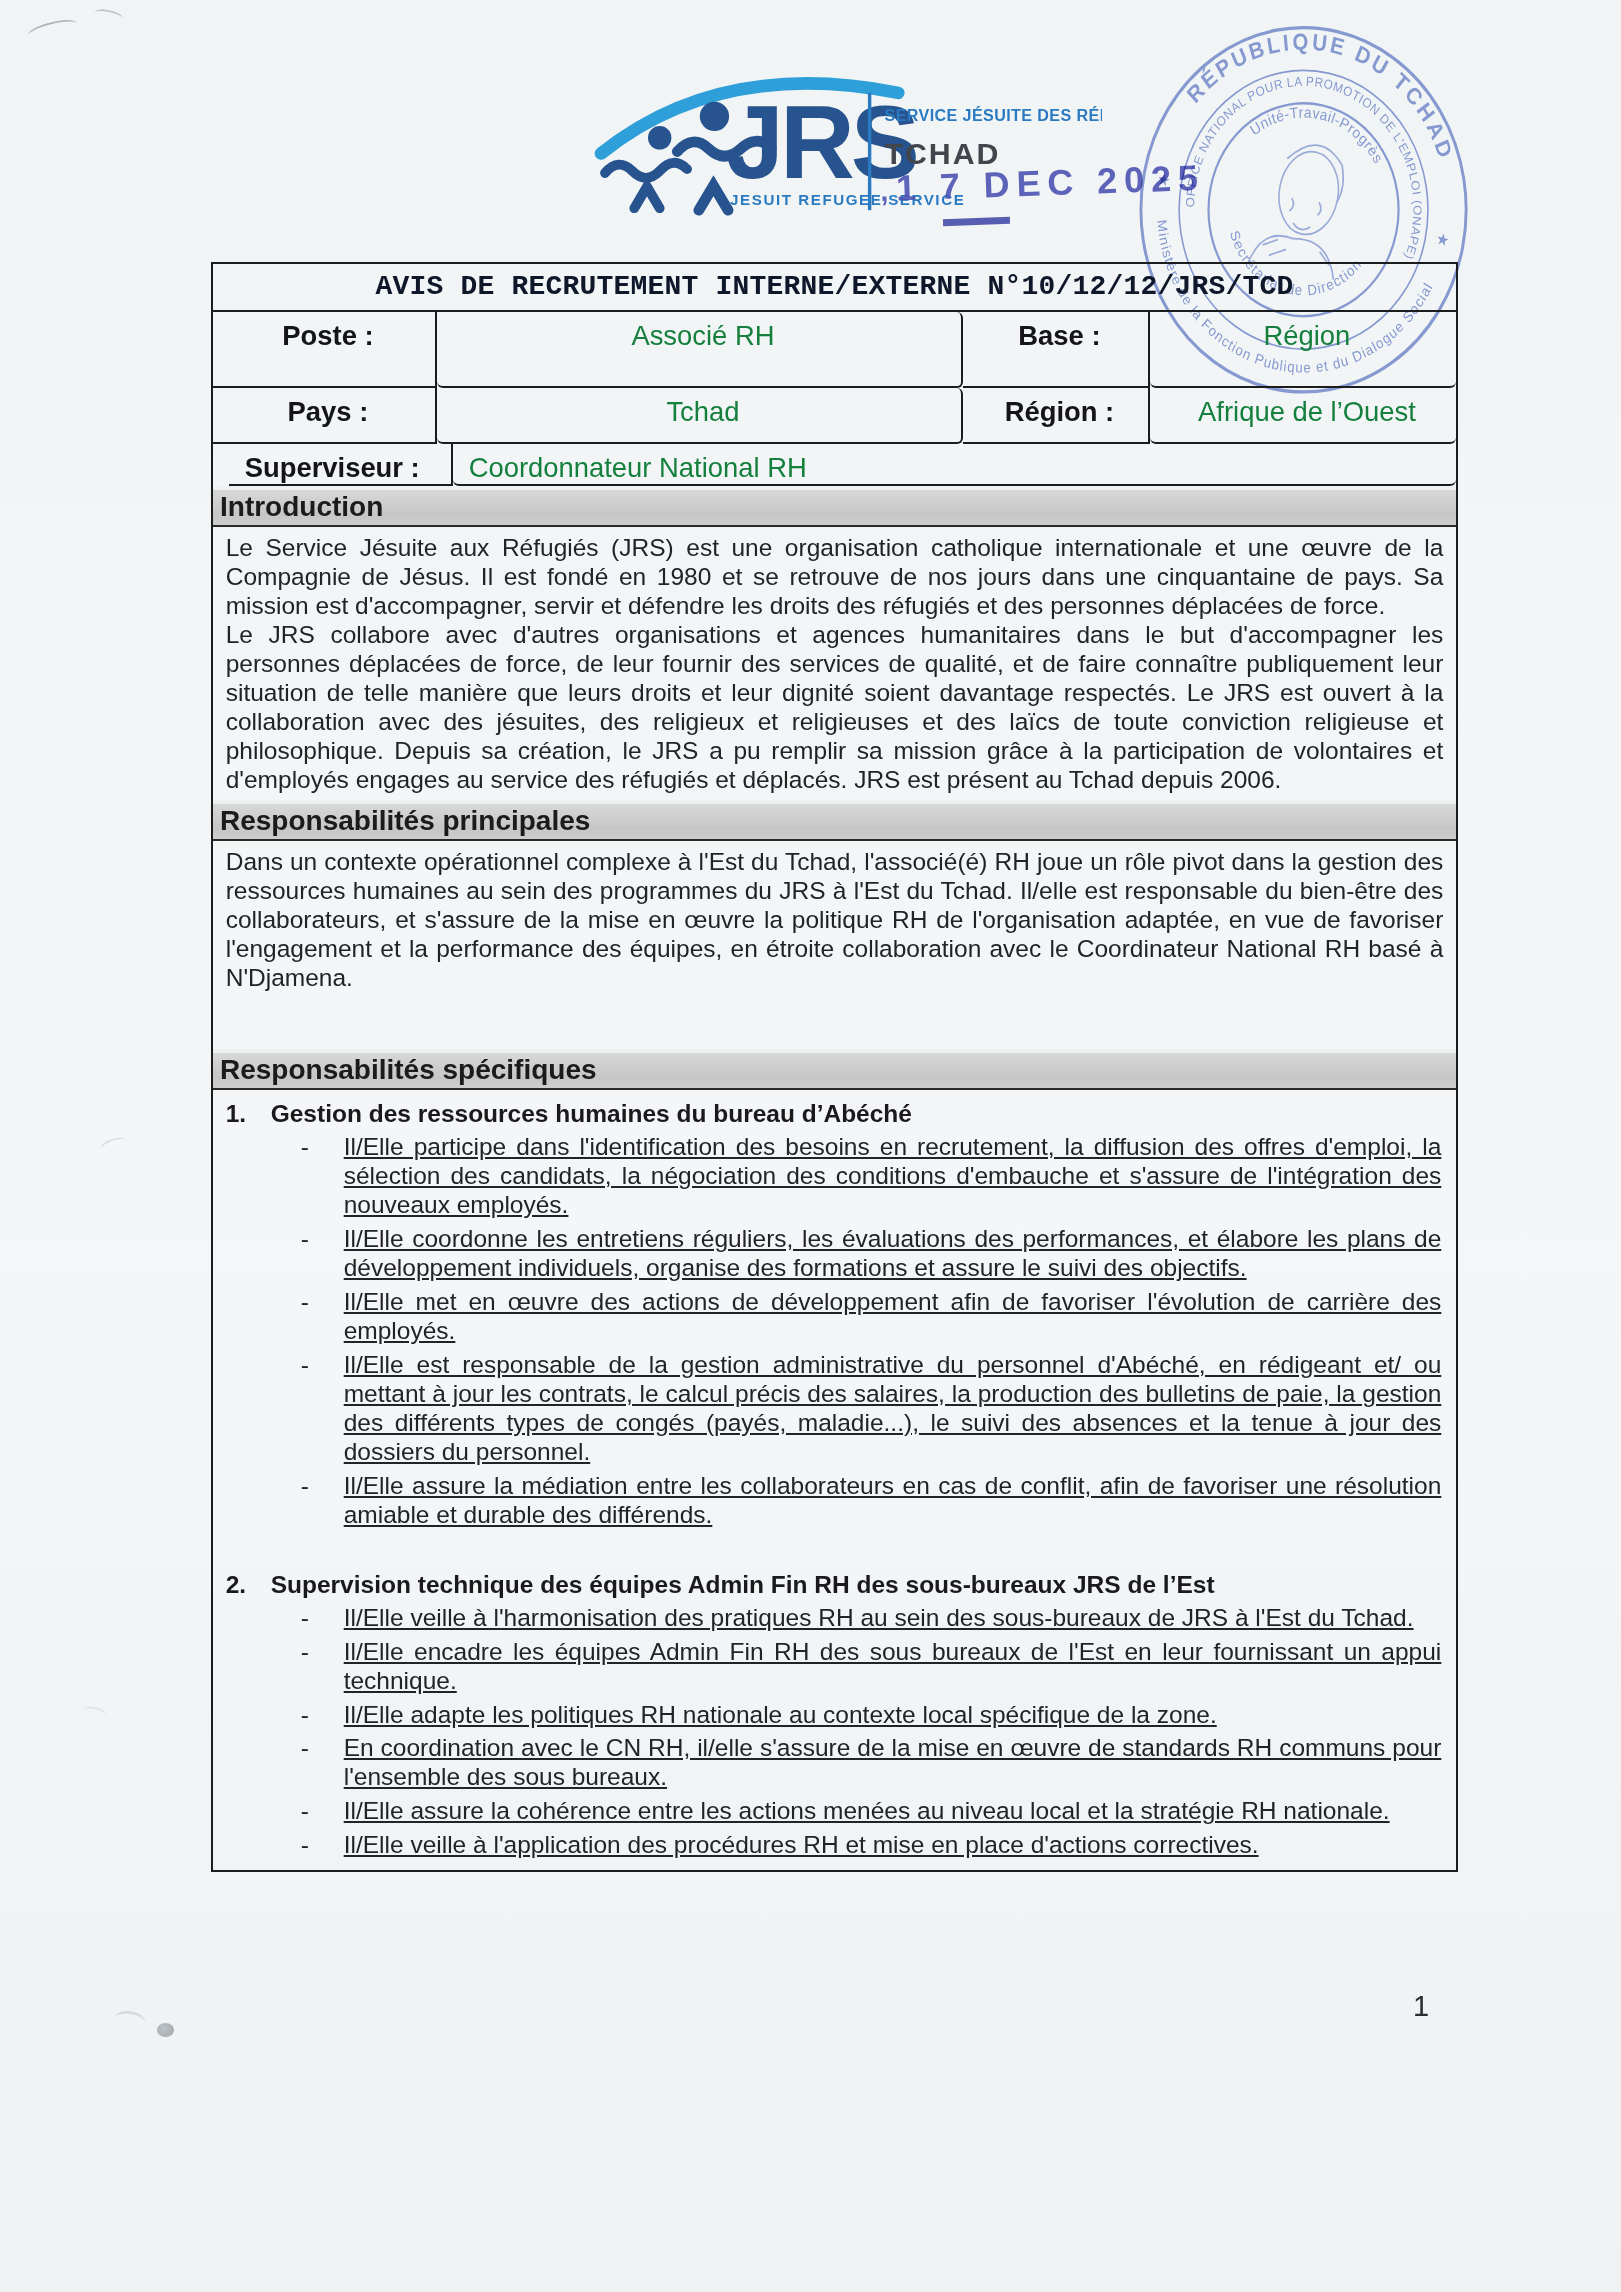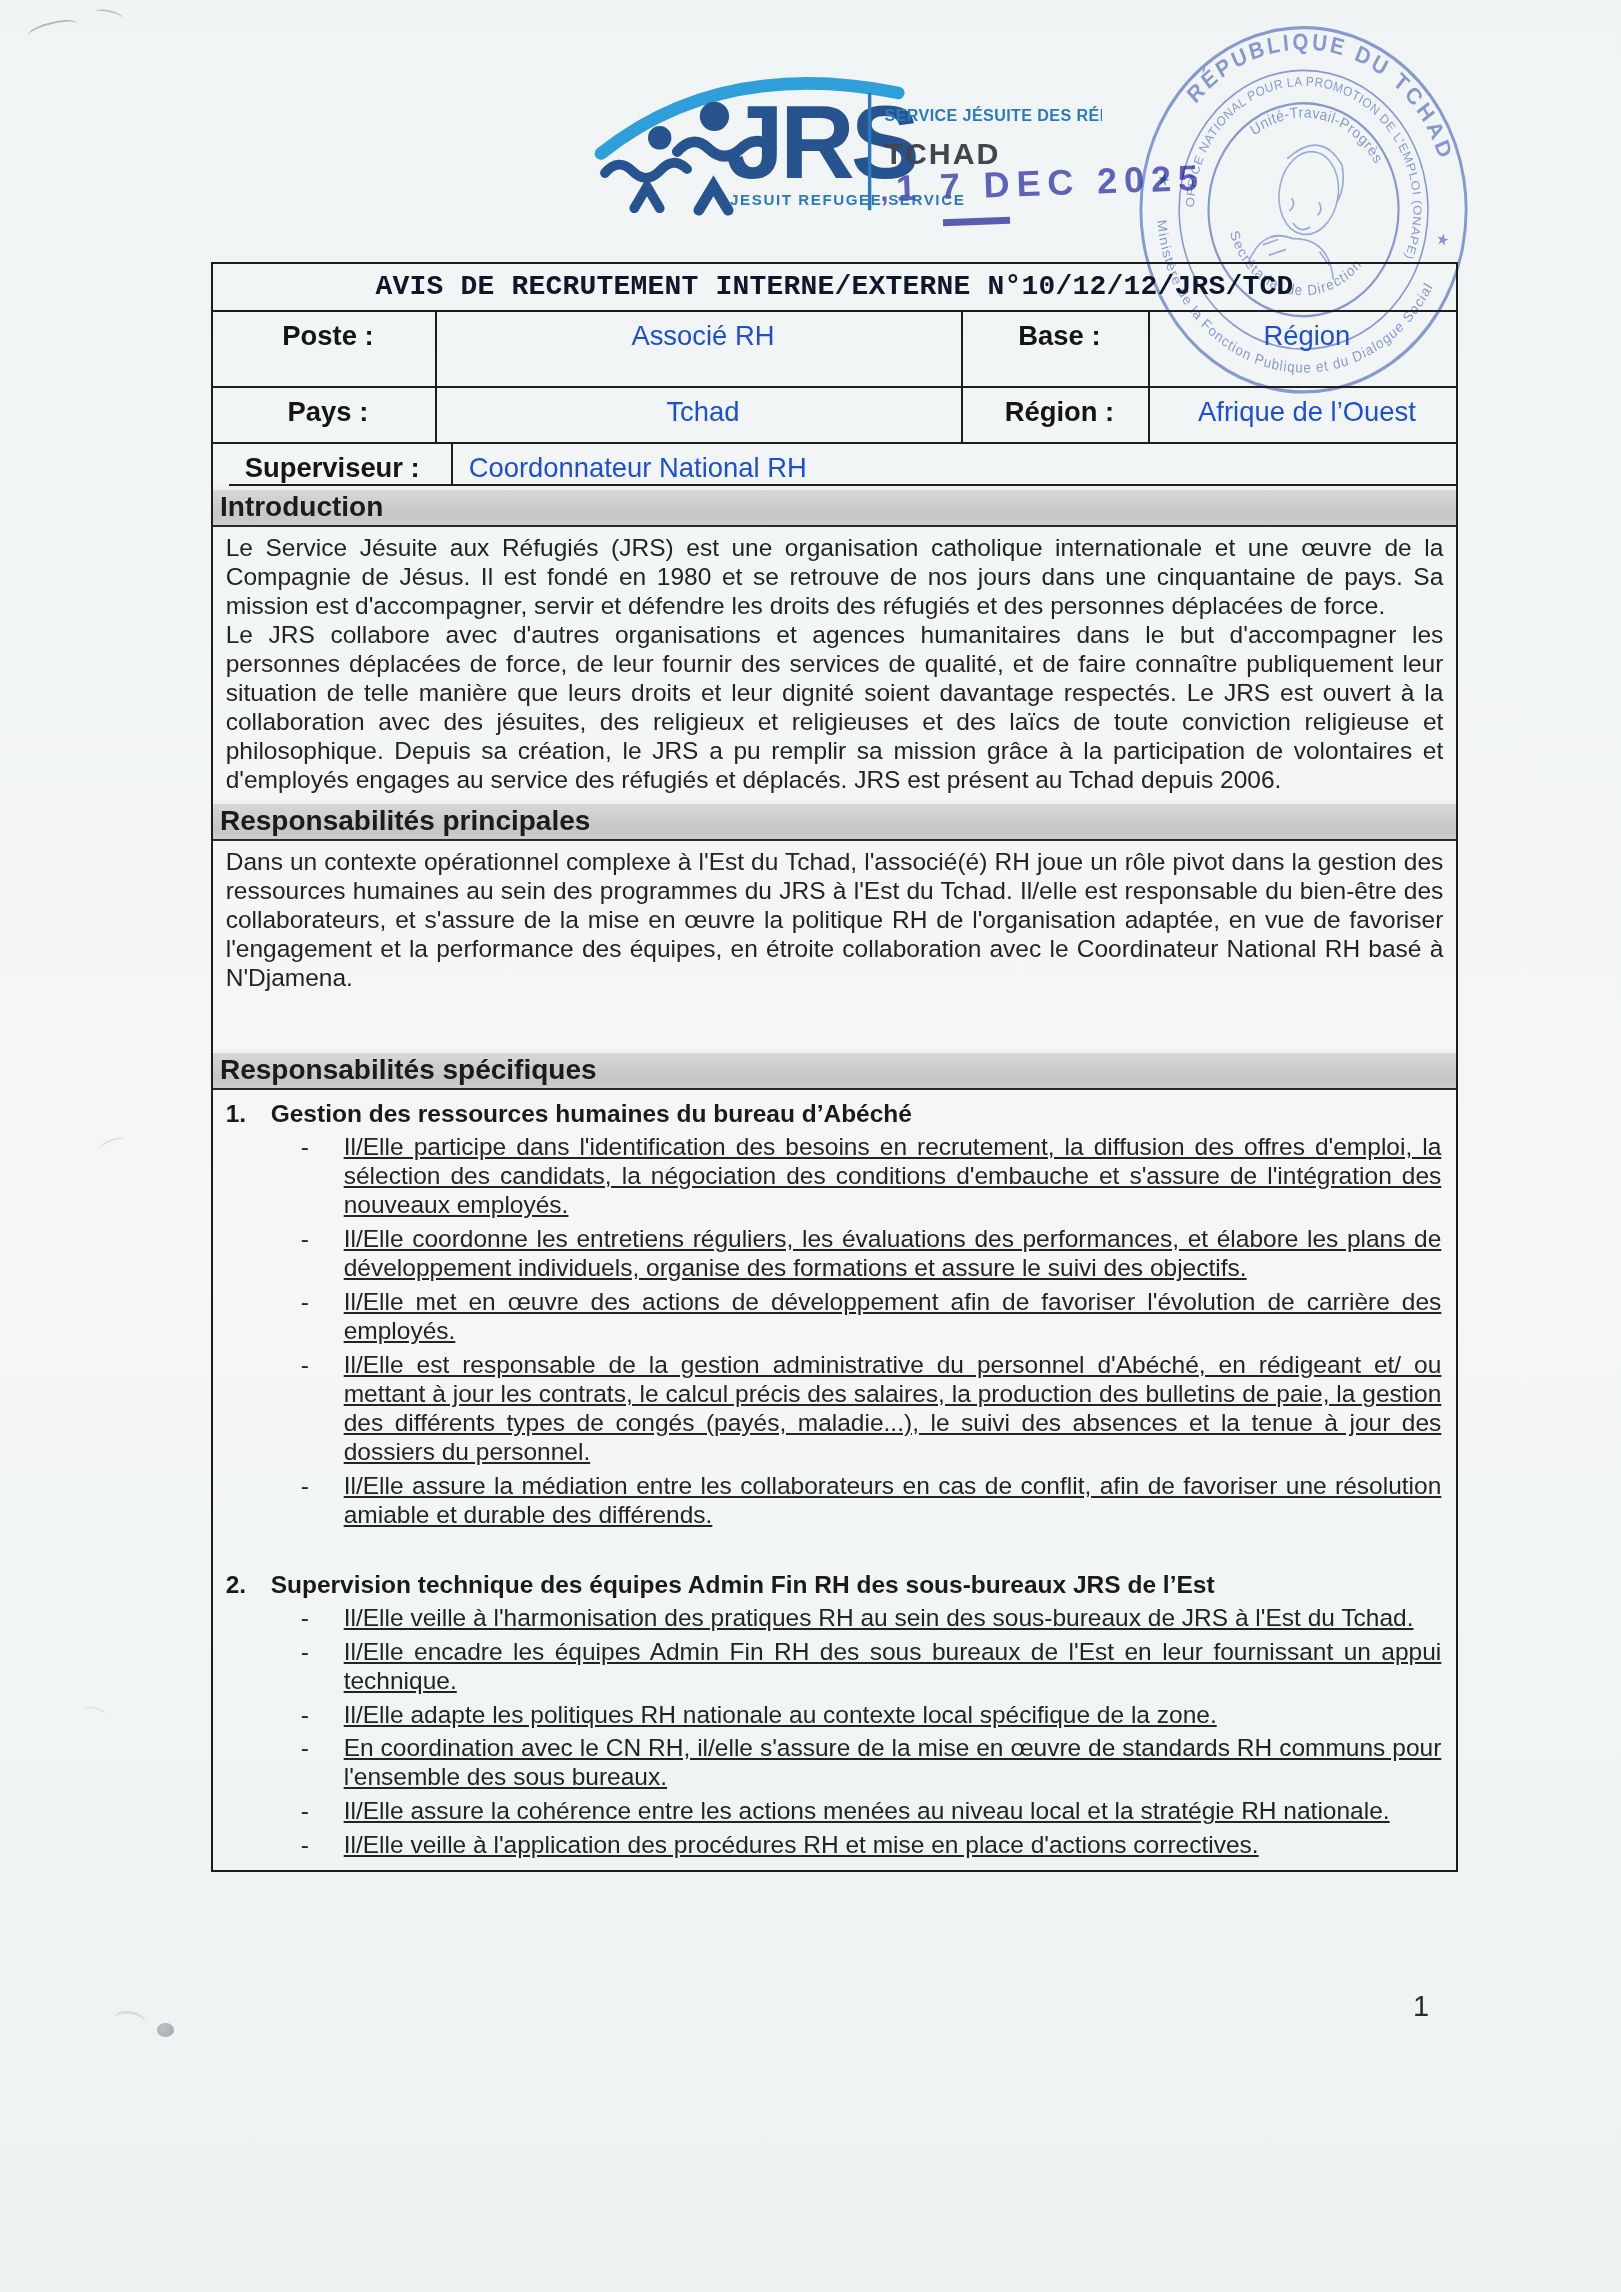--- a/index.html
+++ b/index.html
@@ -37,21 +37,21 @@
     height:46px;line-height:46px;text-align:center;
     font-size:28px;font-weight:bold;letter-spacing:0.2px;color:#0f172a;
     border-bottom:2px solid #1b1c1e;white-space:nowrap;font-family:Liberation Mono, monospace;
   }
   .grid-a{display:grid;grid-template-columns:224px 526px 187px 1fr;grid-template-rows:76px 56px;text-align:center;}
   .grid-b{display:grid;grid-template-columns:224px 1fr;grid-template-rows:42px;margin-left:16px;}
   .cell{border-right:2px solid #1b1c1e;border-bottom:2px solid #1b1c1e;
         padding:7.8px 7.8px 0 15.7px;box-sizing:border-box;font-size:27.4px;overflow:hidden;}
   .cell.last{border-right:none;}
   .cell.label{font-weight:bold;color:#151517;}
-  .cell.value{color:#1d4ed8;}
+  .cell.value{color:#15803d;border-radius:6px;}
 
   .bar{
     height:35px;line-height:34px;padding-left:7px;
     font-size:28px;font-weight:bold;color:#1b1b1d;
     background:linear-gradient(180deg,#d8d8d8 0%,#c6c6c6 70%,#cdcdcd 100%);
     border-top:4.9px solid #eef1f2;border-bottom:2px solid #2a2a2b;
   }
   .body-block{padding:5.9px 12.7px 5.9px 12.7px;font-size:24.5px;line-height:29px;text-align:justify;color:#222325;}
   .body-block p{margin:0;}
   .pad-bottom{padding-bottom:57px;}

